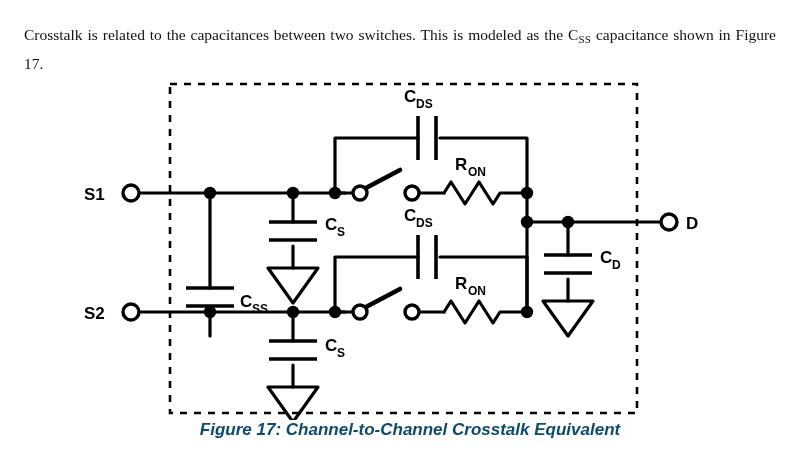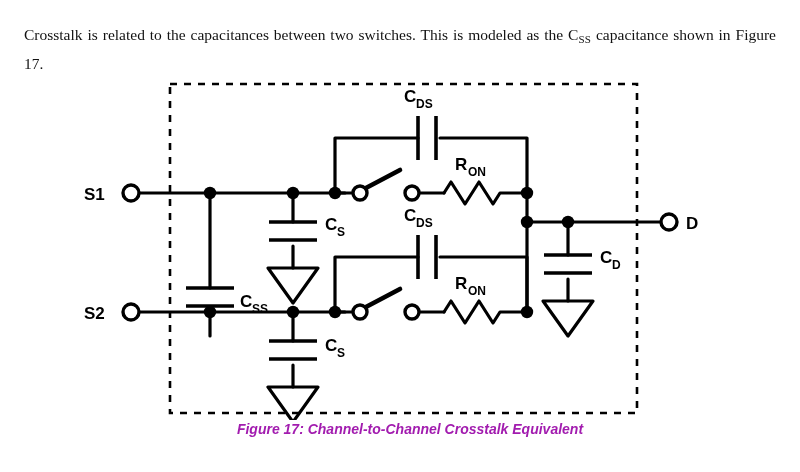--- a/index.html
+++ b/index.html
@@ -30,23 +30,23 @@
   .figure{position:absolute;left:0;top:60px;width:800px;height:412px;}
   .schematic{position:absolute;left:0;top:0;}
 
   .caption{
     position:absolute;
     left:120px; top:358px; width:580px;
     text-align:center;
     font-family:"Liberation Sans", sans-serif;
     font-style:italic;
     font-weight:bold;
-    font-size:14px;
+    font-size:17px;
     line-height:23px;
-    color:#a21caf;
+    color:#0c4a6e;
   }
   svg text{font-family:"Liberation Sans", sans-serif;font-weight:bold;fill:#000;}
   .lbl{font-size:17px;}
   .lbl-sub{font-size:12px;}
   .term{font-size:17px;}
 </style>
 </head>
 <body>
 
 <div class="page">

